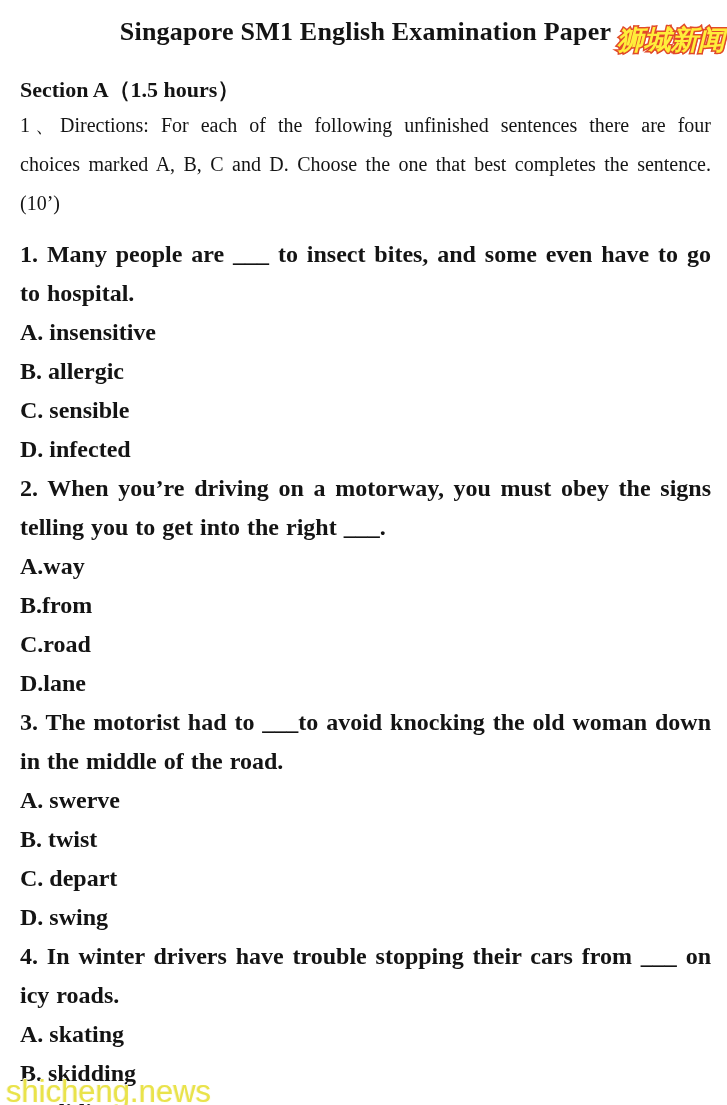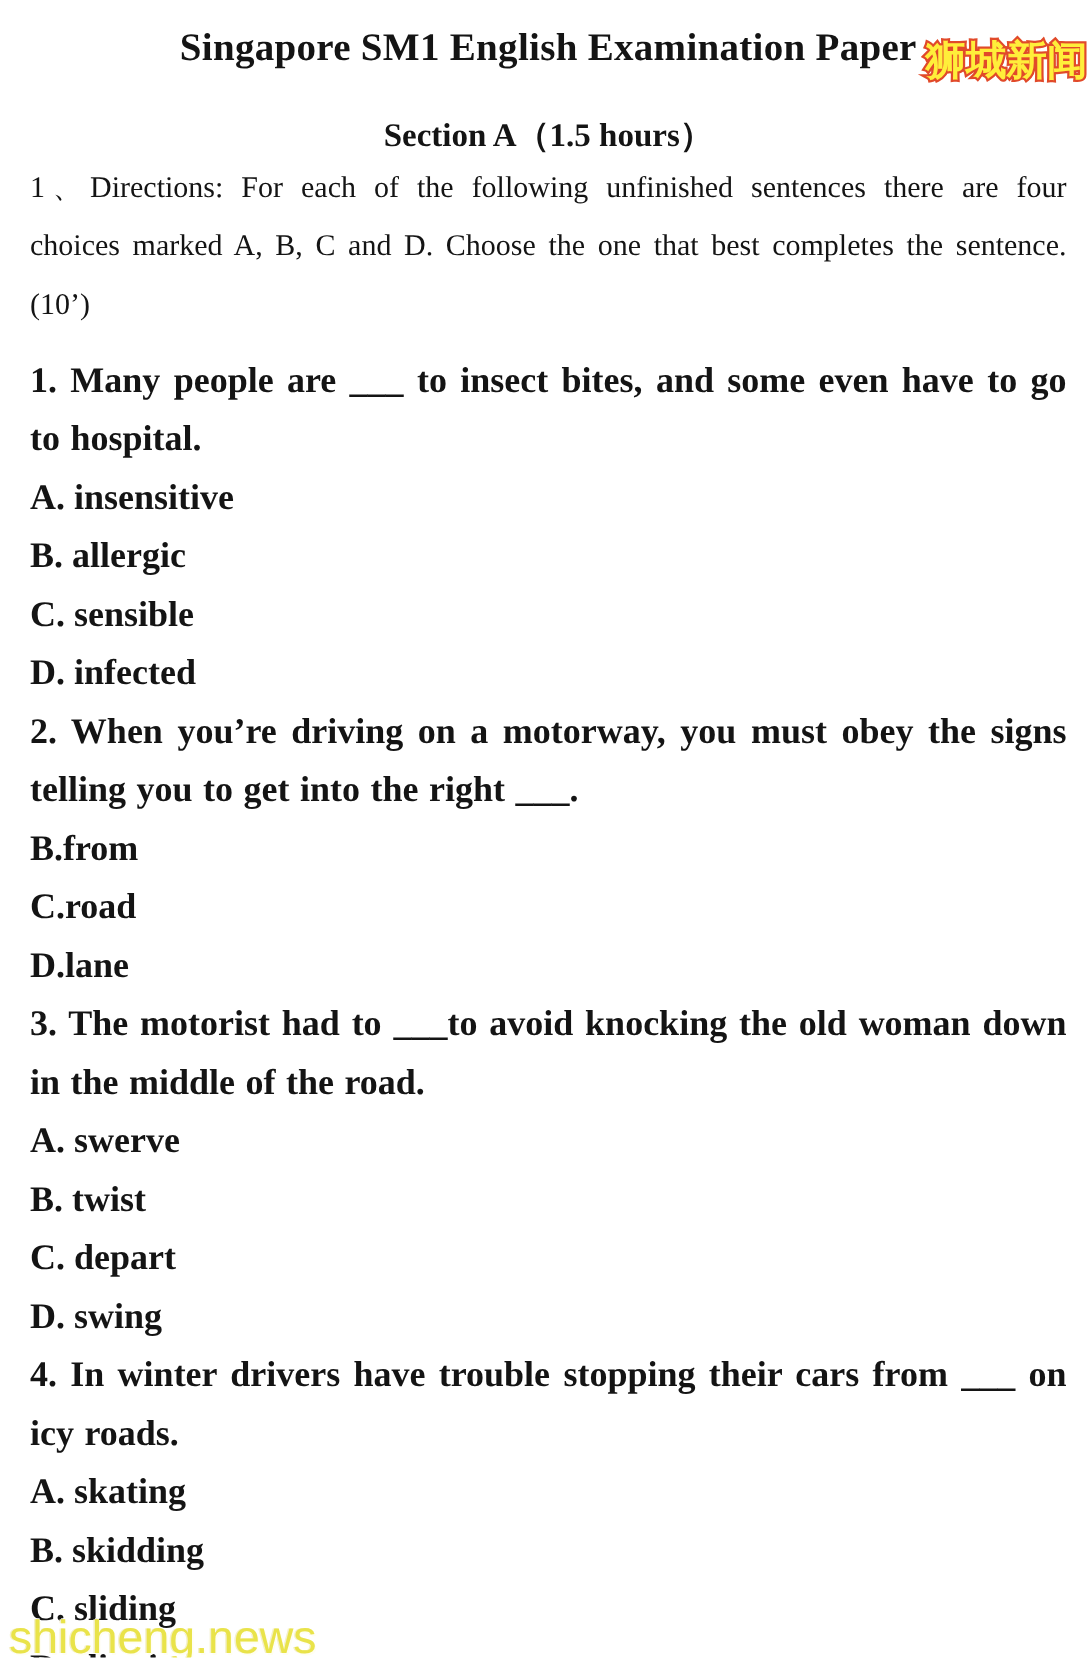--- a/index.html
+++ b/index.html
@@ -20,21 +20,20 @@
     font-weight: bold;
     text-align: center;
     letter-spacing: 0.2px;
     white-space: nowrap;
   }
   .section-heading {
     margin-top: 24px;
     font-size: 22px;
     line-height: 32px;
     font-weight: bold;
-    text-align: center;
   }
   .directions {
     font-size: 20px;
     line-height: 39px;
     font-weight: normal;
     text-align: justify;
     word-spacing: 2px;
   }
   #questions { margin-top: 12px; }
   .line {
@@ -49,20 +48,21 @@
     top: 8px;
     right: 2px;
     font-size: 27px;
     font-weight: bold;
     font-family: "DejaVu Sans", "Liberation Sans", sans-serif;
     color: var(--wm-yellow, #ffee3a);
     -webkit-text-stroke: 3px var(--wm-red, #e14a2a);
     paint-order: stroke fill;
     text-shadow: 1px 1px 0 var(--wm-red, #e14a2a);
     z-index: 5;
+    font-style: italic;
   }
   .wm-bottom {
     position: absolute;
     top: 1060px;
     left: 6px;
     font-size: 31px;
     font-family: "Liberation Sans", "DejaVu Sans", sans-serif;
     color: var(--wm-yellow2, #e9e243);
     text-shadow: 1px 1px 0 #fffef2, -1px 0 0 #f4f0c8, 0 -1px 0 #ffffff;
     opacity: 0.96;
@@ -80,20 +80,21 @@
 
   <p class="directions">1、Directions: For each of the following unfinished sentences there are four choices marked A, B, C and D. Choose the one that best completes the sentence. (10’)</p>
 
   <div id="questions">
       <p class="line qtext">1. Many people are ___ to insect bites, and some even have to go to hospital.</p>
       <p class="line option">A. insensitive</p>
       <p class="line option">B. allergic</p>
       <p class="line option">C. sensible</p>
       <p class="line option">D. infected</p>
       <p class="line qtext">2. When you’re driving on a motorway, you must obey the signs telling you to get into the right ___.</p>
+      <p class="line option">A.way</p>
       <p class="line option">B.from</p>
       <p class="line option">C.road</p>
       <p class="line option">D.lane</p>
       <p class="line qtext">3. The motorist had to ___to avoid knocking the old woman down in the middle of the road.</p>
       <p class="line option">A. swerve</p>
       <p class="line option">B. twist</p>
       <p class="line option">C. depart</p>
       <p class="line option">D. swing</p>
       <p class="line qtext">4. In winter drivers have trouble stopping their cars from ___ on icy roads.</p>
       <p class="line option">A. skating</p>

